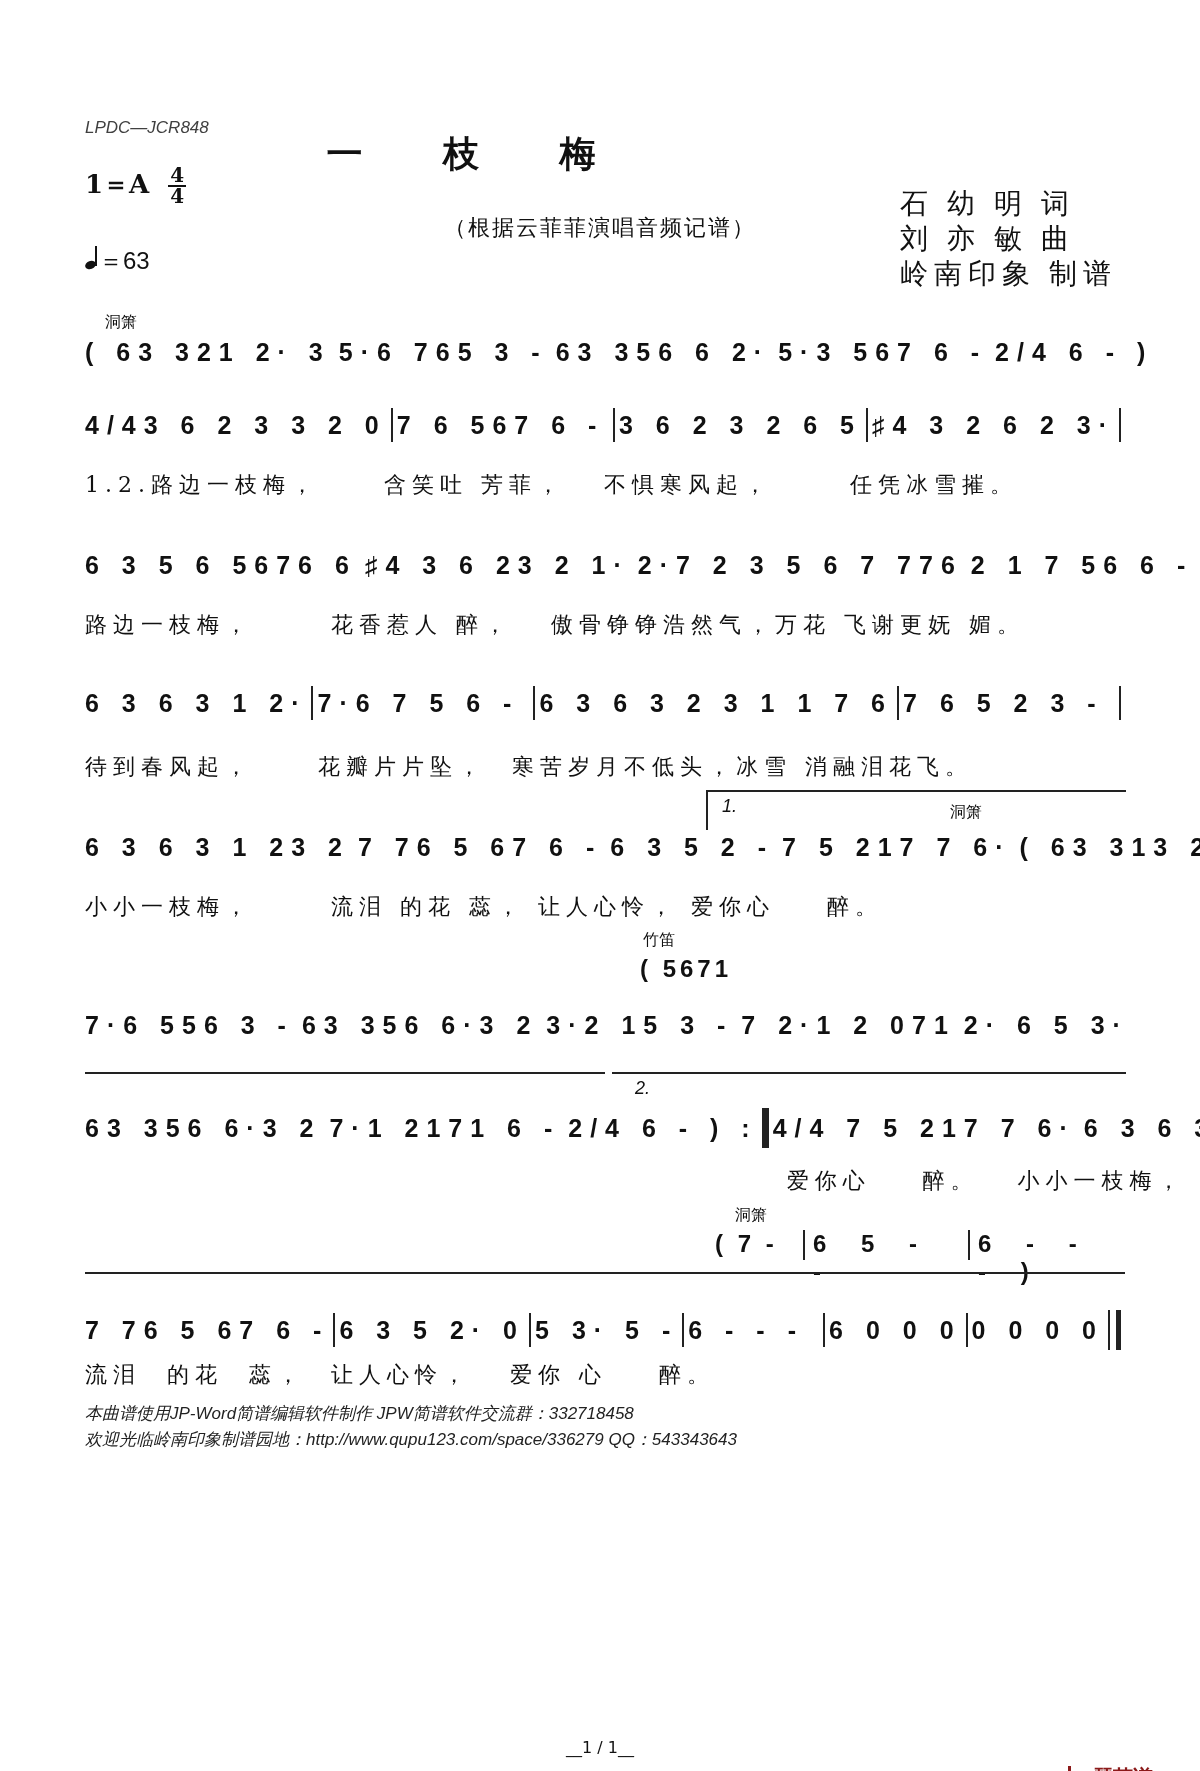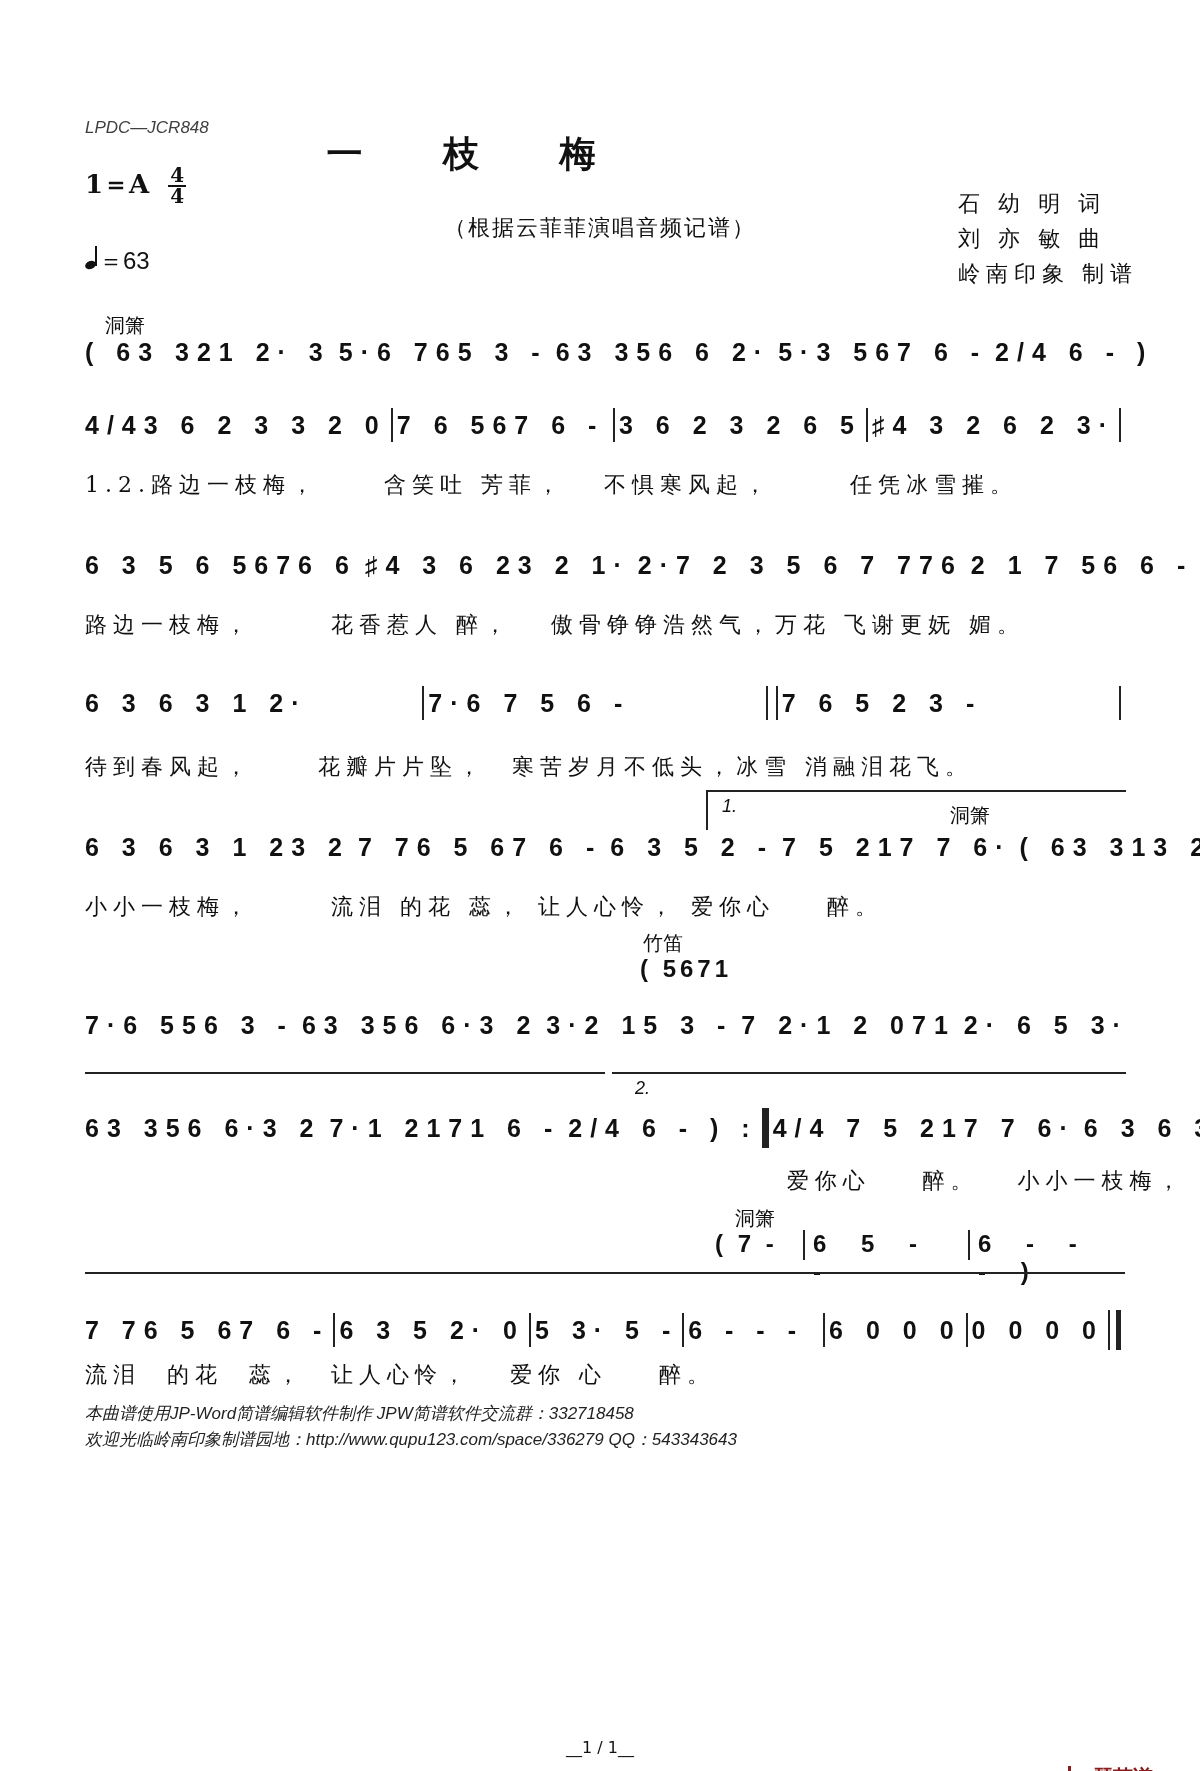--- a/index.html
+++ b/index.html
@@ -9,26 +9,26 @@
   .code{left:85px;top:118px;font-family:"Liberation Sans",sans-serif;font-style:italic;font-size:17px;color:#404040;}
   .title{left:0;width:956px;top:130px;text-align:center;font-family:"DejaVu Serif",serif;font-weight:bold;font-size:36px;letter-spacing:34px;}
   .subtitle{left:0;width:1200px;top:213px;text-align:center;font-family:"DejaVu Serif",serif;font-size:22px;letter-spacing:2px;}
   .key{left:85px;top:166px;font-family:"DejaVu Serif",serif;font-weight:bold;font-size:26px;}
   .frac{display:inline-flex;flex-direction:column;align-items:center;vertical-align:middle;line-height:0.95;font-size:20px;font-weight:bold;margin-left:10px;font-family:"DejaVu Serif",serif;}
   .frac .ln{width:18px;border-top:2px solid #111;}
   .tempo{left:85px;top:245px;font-size:24px;font-family:"Liberation Sans",sans-serif;}
   .tempo .note{display:inline-block;position:relative;width:14px;height:22px;}
   .tempo .note:before{content:"";position:absolute;left:0;bottom:0;width:11px;height:8px;border-radius:50%;background:#111;transform:rotate(-20deg);}
   .tempo .note:after{content:"";position:absolute;left:10px;bottom:3px;width:2px;height:20px;background:#111;}
-  .credits{left:958px;top:186px;font-family:Liberation Sans, sans-serif;font-size:22px;line-height:35px;letter-spacing:6px;}
+  .credits{left:900px;top:186px;font-family:Liberation Serif, serif;font-size:28px;line-height:35px;letter-spacing:6px;}
   .row{position:absolute;left:85px;width:1040px;font-family:"Liberation Sans",sans-serif;font-weight:bold;font-size:25px;white-space:nowrap;display:flex;align-items:center;}
   .row .m{flex:1;text-align:left;letter-spacing:8px;}
   .row .bar{width:2px;height:34px;background:#222;margin:0 4px;}
   .row .dbl{width:6px;height:40px;border-left:2px solid #222;border-right:5px solid #222;margin:0 4px;}
-  .inst{font-family:Liberation Serif, serif;font-size:20px;font-weight:normal;}
+  .inst{font-family:Liberation Serif, serif;font-size:16px;font-weight:normal;}
   .lyr{position:absolute;left:85px;font-family:"DejaVu Serif",serif;font-size:22px;letter-spacing:6px;white-space:pre;}
   .voltaline{position:absolute;height:0;border-top:2px solid #222;}
   .voltav{position:absolute;width:0;border-left:2px solid #222;}
   .vnum{position:absolute;font-family:"Liberation Sans",sans-serif;font-style:italic;font-size:18px;}
   .foot{left:85px;font-family:"Liberation Sans",sans-serif;font-style:italic;font-size:17px;color:#222;}
   .page{left:0;width:1200px;top:1738px;text-align:center;font-size:16px;font-family:"DejaVu Sans",sans-serif;}
   .logo{left:1068px;top:1764px;color:#8b1a1a;font-size:20px;font-weight:bold;font-family:"DejaVu Sans",sans-serif;display:flex;align-items:center;gap:4px;}
   .logo .mark{width:18px;height:20px;border-left:3px solid #8b1a1a;border-bottom:3px solid #8b1a1a;border-radius:0 0 0 4px;}
 </style>
 </head>
@@ -91,20 +91,21 @@
   <span class="m">2 1 7 56 6 -</span>
     <span class="bar"></span>
 </div>
 <div class="lyr" style="top:610px;">路边一枝梅，      花香惹人 醉，   傲骨铮铮浩然气，万花 飞谢更妩 媚。</div>
 
 <div class="row" style="top:686px;">
   <span class="m">6 3 6 3 1 2·</span>
     <span class="bar"></span>
   <span class="m">7·6 7 5 6 -</span>
     <span class="bar"></span>
+  <span class="m">6 3 6 3 2 3 1 1 7 6</span>
     <span class="bar"></span>
   <span class="m">7 6 5 2 3 -</span>
     <span class="bar"></span>
 </div>
 <div class="lyr" style="top:740px;margin-top:12px;">待到春风起，     花瓣片片坠，  寒苦岁月不低头，冰雪 消融泪花飞。</div>
 
 <div class="voltaline" style="left:706px;top:790px;width:420px;"></div>
 <div class="voltav" style="left:706px;top:790px;height:40px;"></div>
 <div class="vnum" style="left:722px;top:796px;">1.</div>
 <div class="abs inst" style="left:950px;top:802px;">洞箫</div>

